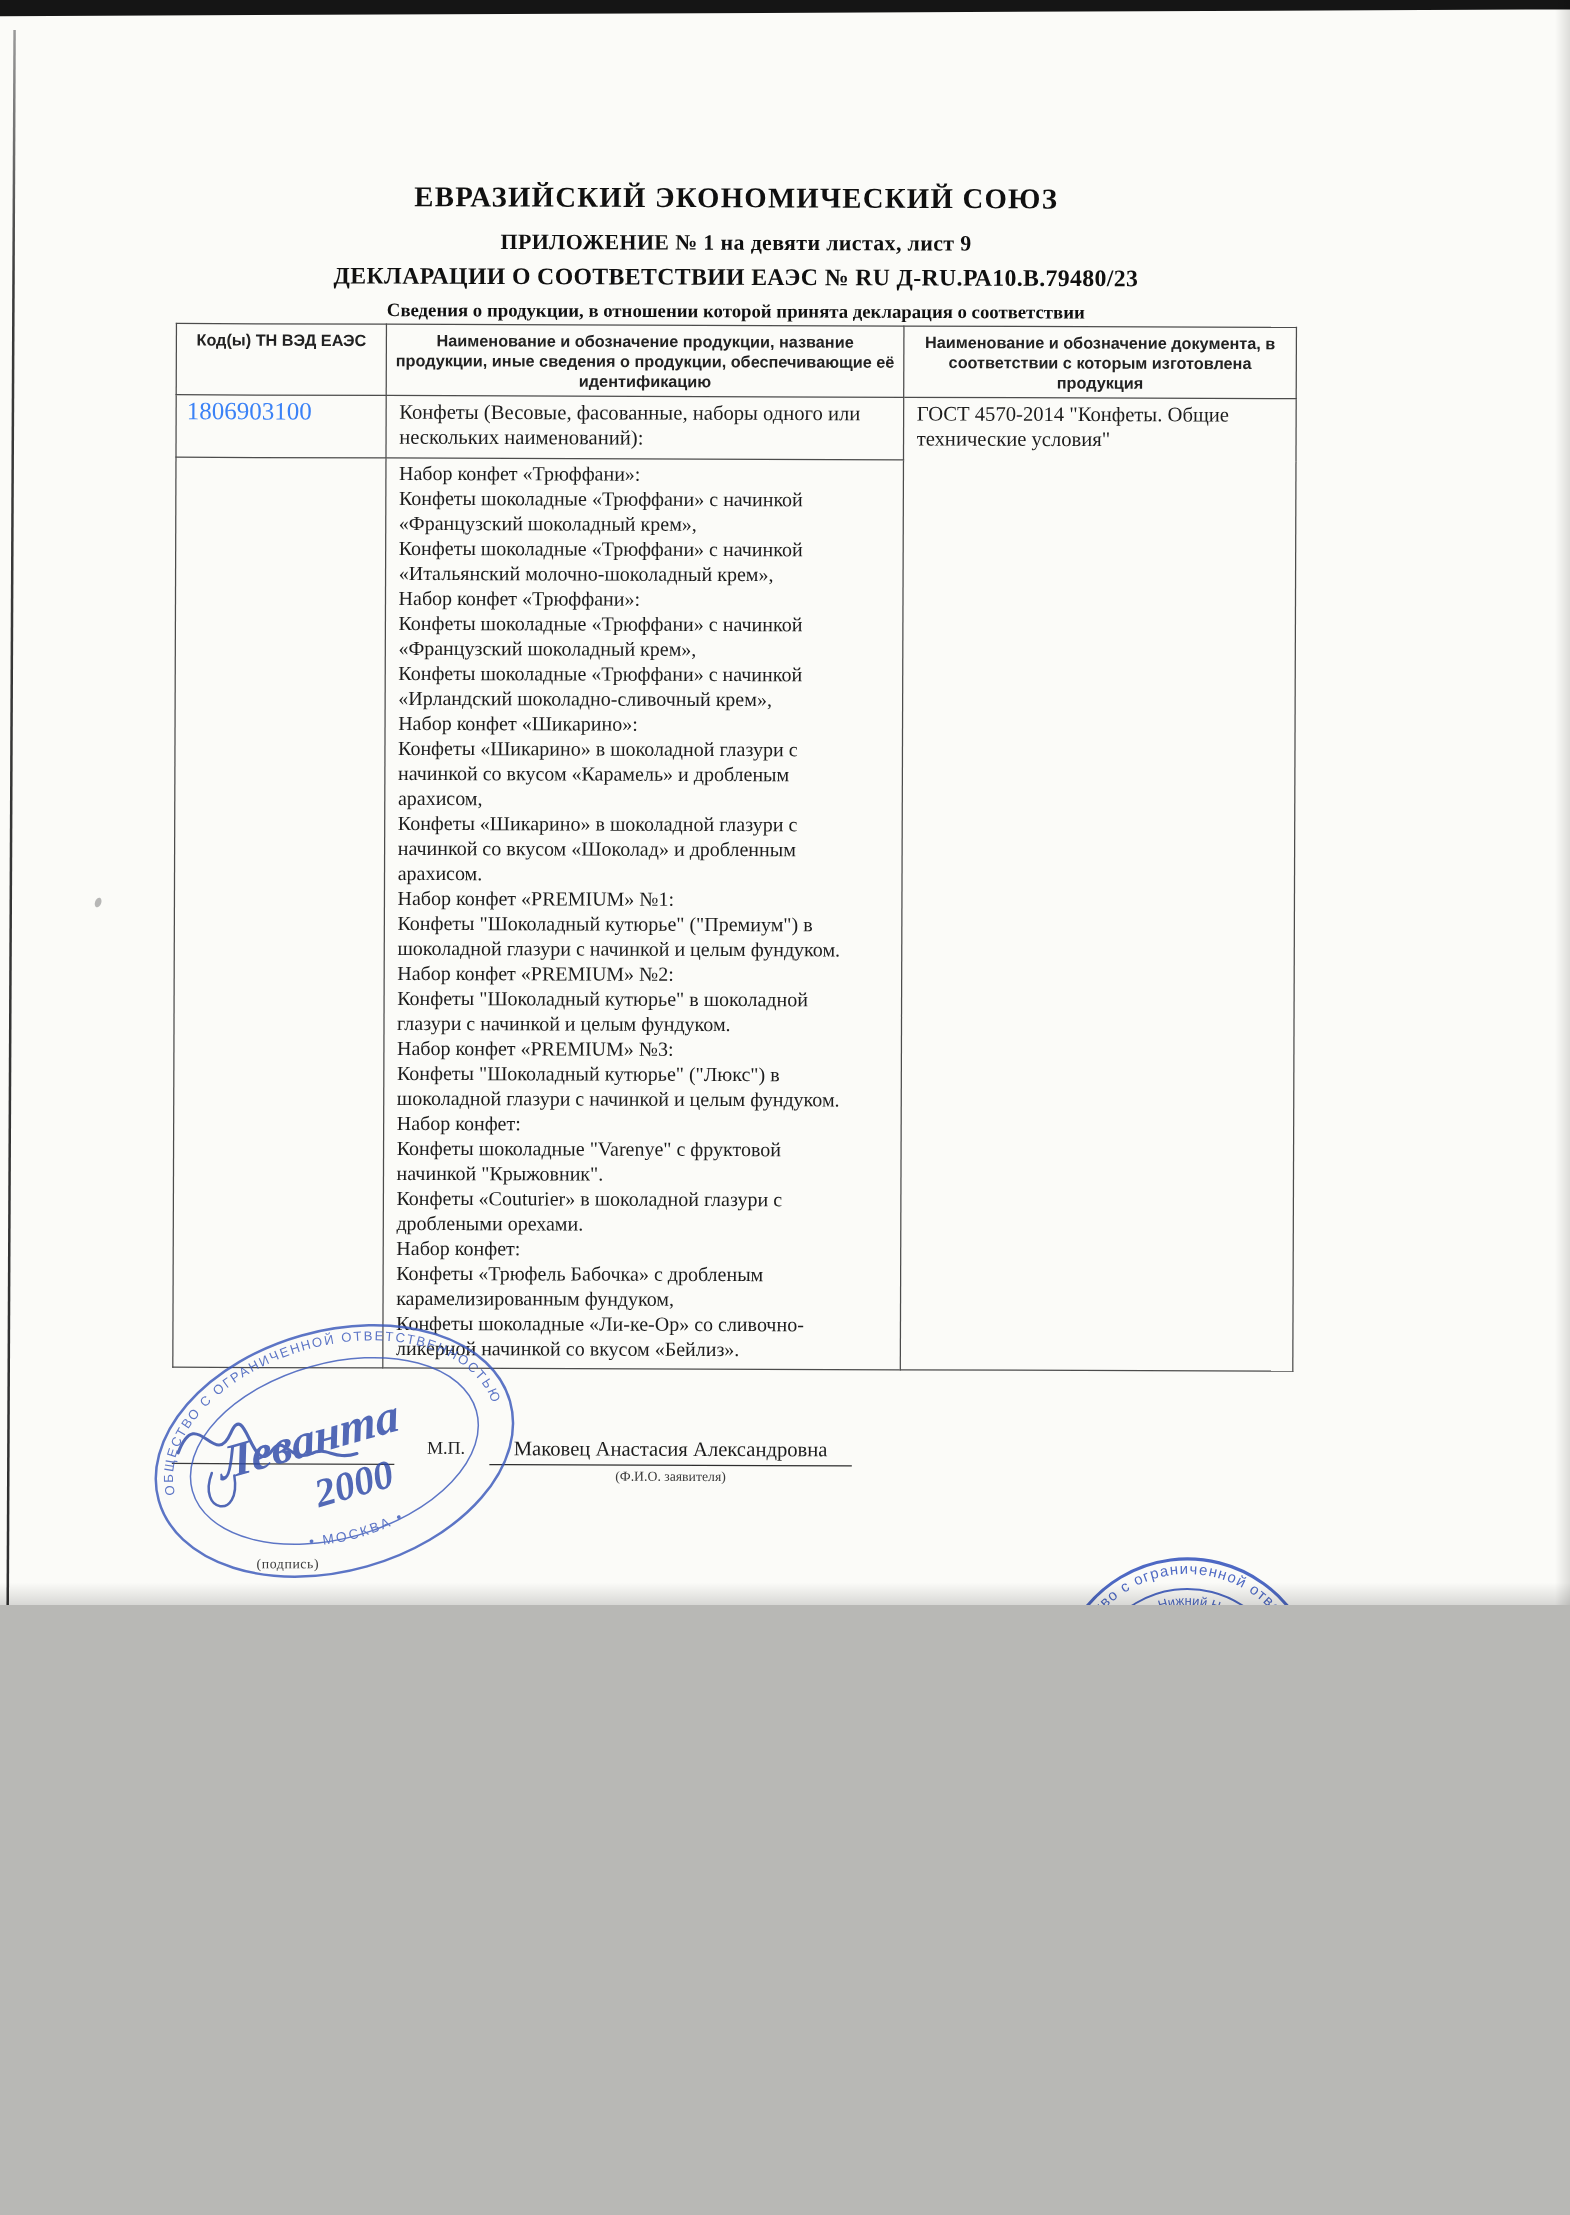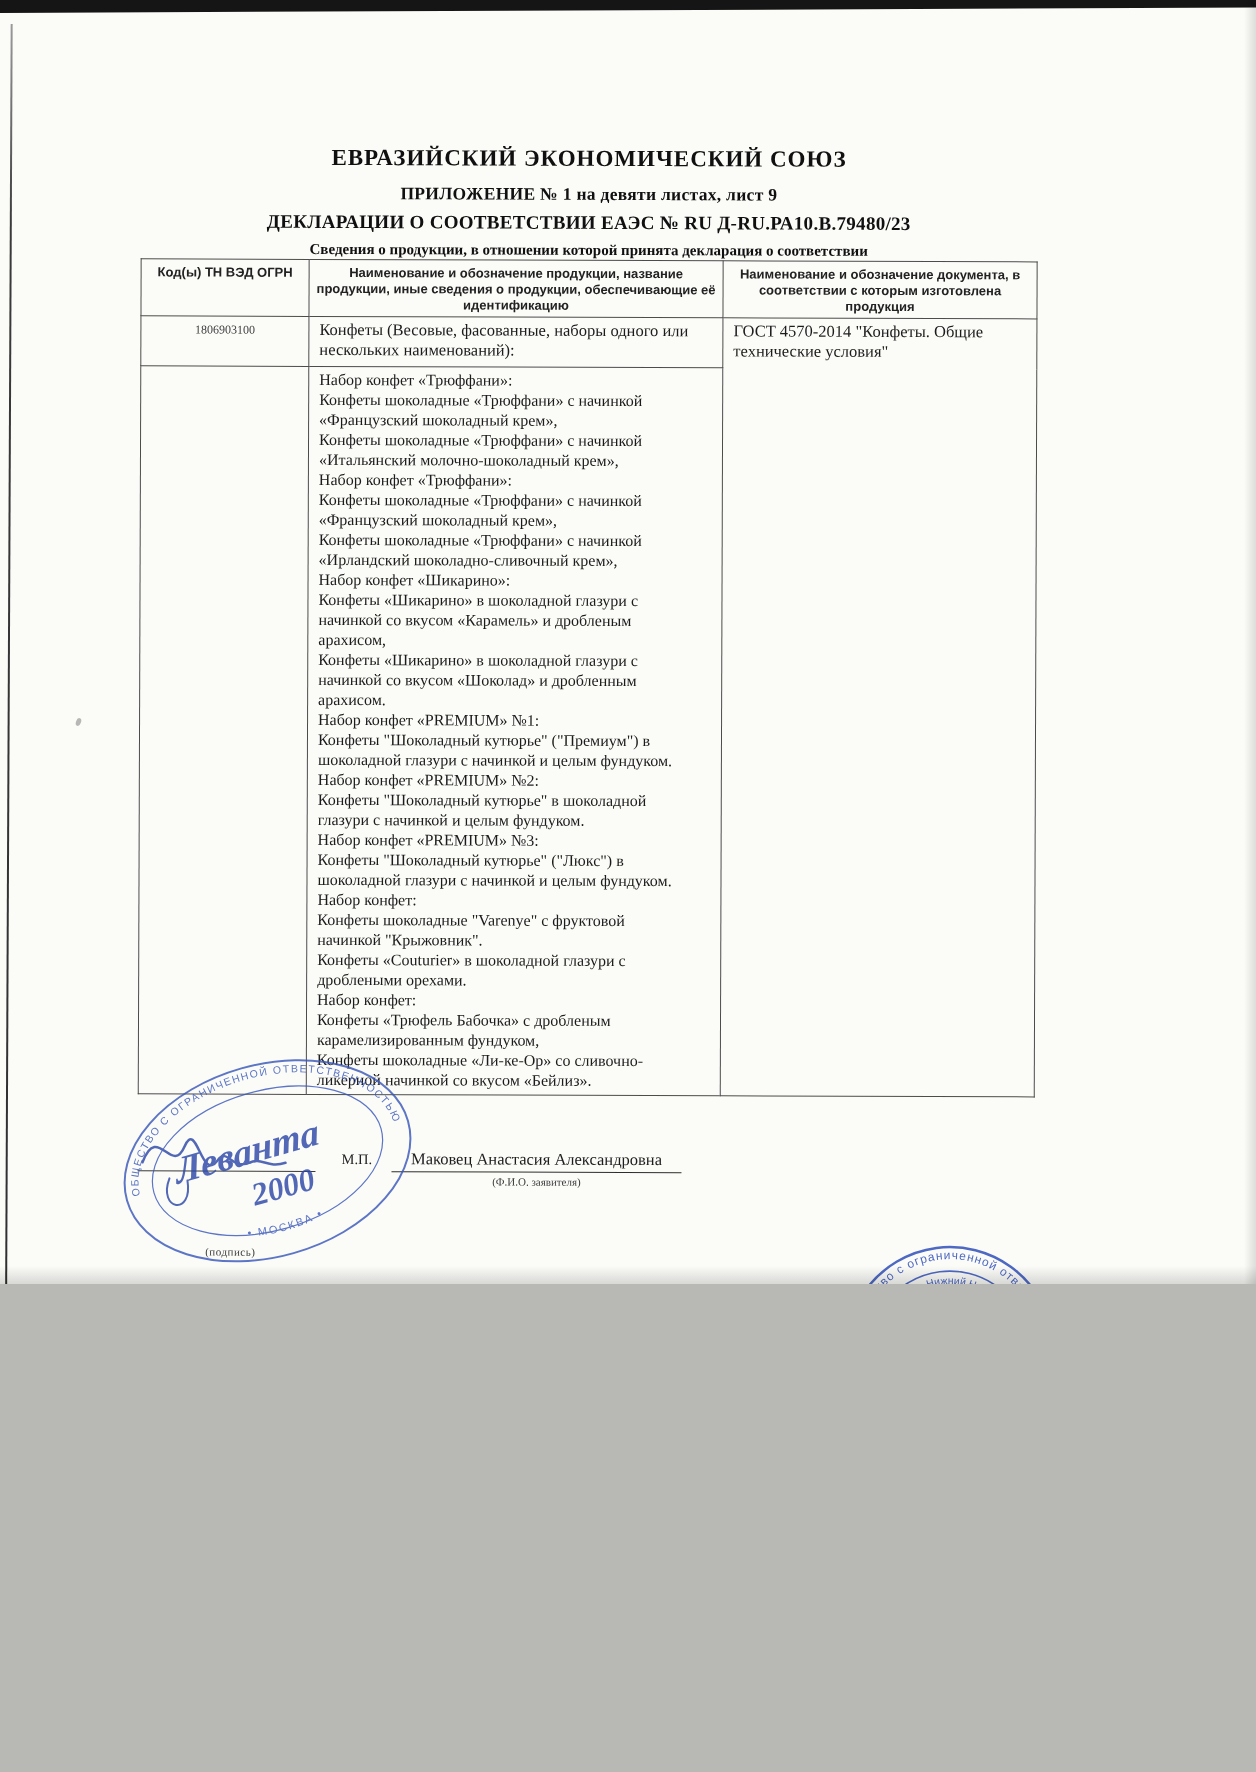--- a/index.html
+++ b/index.html
@@ -62,21 +62,21 @@
     font-family:"Liberation Sans", sans-serif;
     font-size:13px; font-weight:bold; color:#222;
     text-align:center; vertical-align:top;
     padding:5px 6px 3px; line-height:16px; height:54px;
   }
   .decl-table td {
     font-size:16.5px; color:#1c1c1c;
     vertical-align:top; padding:3px 8px 4px 10px; line-height:20px;
   }
   .row-intro td { height:50px; }
-  td.code-cell { color:#404040; font-size:12px; padding-left:8px;text-align:center; }
+  td.code-cell { color:#3b82f6; font-size:20px; padding-left:8px; }
   td.list-cell { white-space:pre-line; font-size:16px; line-height:20px; }
   td.empty-cell { }
 
   
   .sig-line {
     position:absolute; left:140px; top:1172px; width:178px;
     border-bottom:1.5px solid #3a3a3a; height:0;
   }
   .sig-caption {
     position:absolute; left:178px; top:1247px;
@@ -113,21 +113,21 @@
     </div>
 
     <table class="decl-table">
       <colgroup>
         <col style="width:168px">
         <col style="width:414px">
         <col style="width:314px">
       </colgroup>
       <thead>
         <tr>
-          <th>Код(ы) ТН ВЭД ОГРН</th>
+          <th>Код(ы) ТН ВЭД ЕАЭС</th>
           <th>Наименование и обозначение продукции, название продукции, иные сведения о продукции, обеспечивающие её идентификацию</th>
           <th>Наименование и обозначение документа, в соответствии с которым изготовлена продукция</th>
         </tr>
       </thead>
       <tbody>
         <tr class="row-intro">
           <td class="code-cell">1806903100</td>
           <td>Конфеты (Весовые, фасованные, наборы одного или нескольких наименований):</td>
           <td rowspan="2">ГОСТ 4570-2014 "Конфеты. Общие технические условия"</td>
         </tr>

